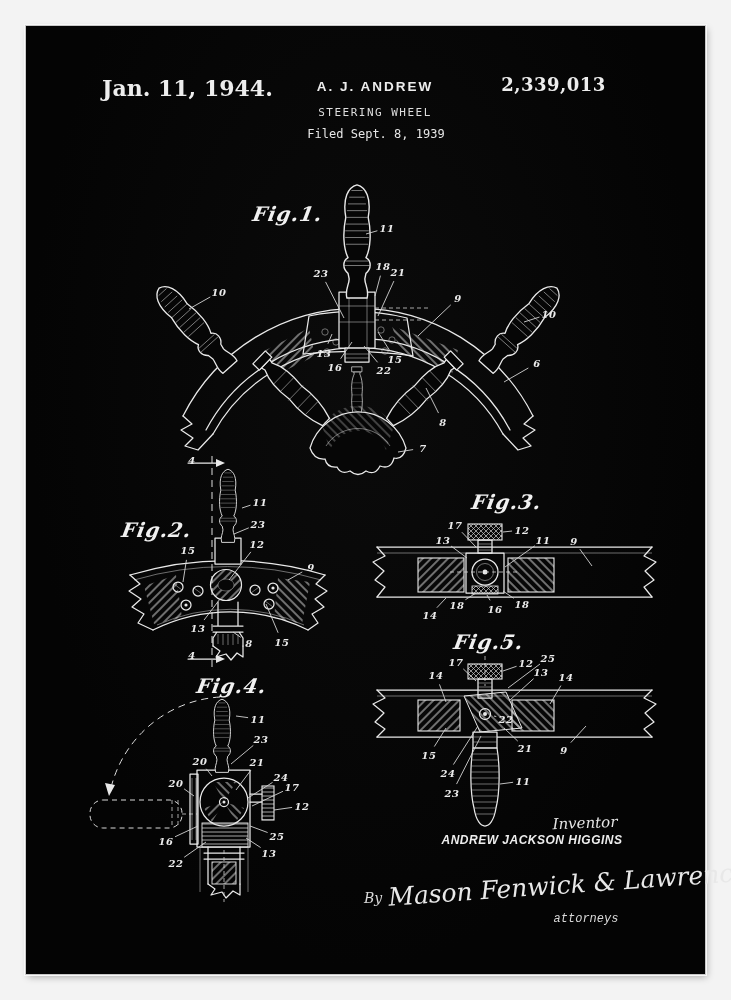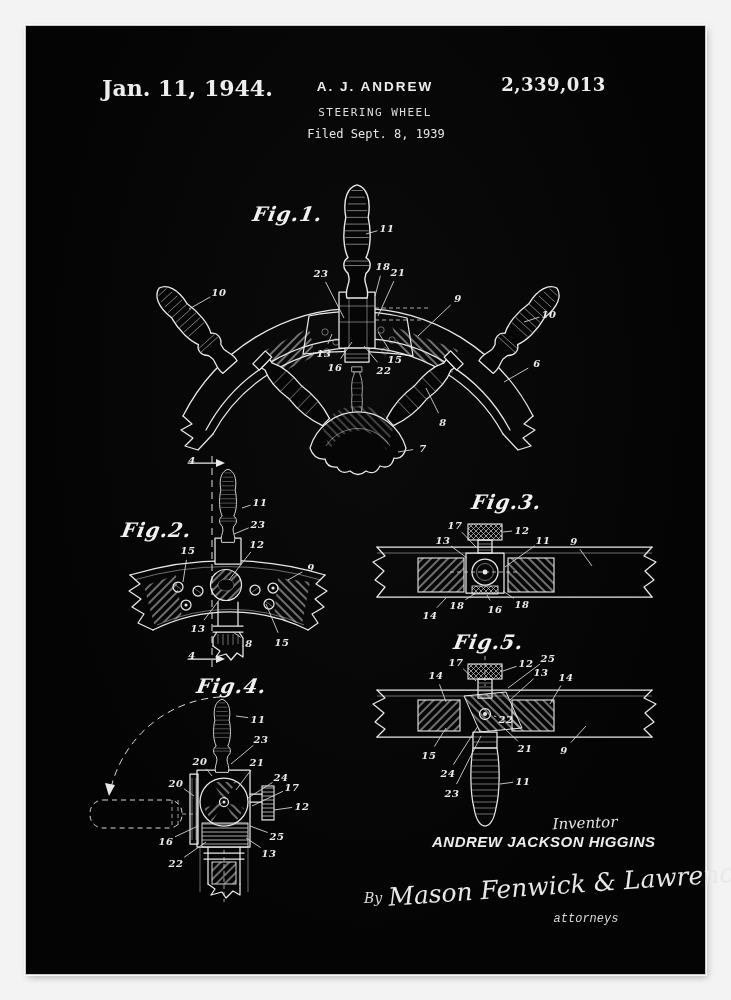--- a/index.html
+++ b/index.html
@@ -20,21 +20,21 @@
           font-size:12px;color:#e6e6e6;}
   .art,.leaders,.overlay{position:absolute;left:0;top:0;width:679px;height:948px;}
   .leaders line{stroke:#d4d4d4;stroke-width:.9;}
   .figlabel{position:absolute;font-family:"DejaVu Serif",serif;font-style:italic;font-weight:700;
             font-size:20px;color:#f1f1f1;letter-spacing:1px;transform:skewX(-10deg);}
   .callout{position:absolute;transform:translate(-50%,-50%);font-family:"DejaVu Serif",serif;
            font-style:italic;font-weight:700;font-size:10px;color:#ebebeb;letter-spacing:.5px;}
   .inventor-caption{left:509px;top:788px;width:100px;font-family:"DejaVu Serif",serif;
                     font-style:italic;font-size:15px;color:#e6e6e6;transform:rotate(-2deg);}
   .inventor-name{left:406px;top:807px;width:200px;font-family:"Liberation Sans",sans-serif;
-                 font-weight:bold;font-style:italic;font-size:15px;letter-spacing:.5px;}
+                 font-weight:bold;font-style:italic;font-size:12px;letter-spacing:.5px;}
   .sig-by{left:338px;top:864px;font-family:"DejaVu Serif",serif;font-style:italic;font-size:14px;color:#d9d9d9;}
   .signature{left:362px;top:848px;width:250px;font-family:"DejaVu Serif",serif;font-style:italic;
              font-size:25px;color:#e8e8e8;transform:rotate(-4deg);}
   .attorneys{left:520px;top:886px;width:80px;font-family:Liberation Mono, monospace;font-style:italic;
              font-size:12px;color:#d9d9d9;}
   
   .art .ink{stroke:#e9e9e9;stroke-width:1.25;fill:none;stroke-linecap:round;stroke-linejoin:round;}
   .art .fd{fill:#060606;}
   .art .thin{stroke:#c2c2c2;stroke-width:.55;fill:none;}
   .art .dash{stroke:#dedede;stroke-width:1;fill:none;stroke-dasharray:7 5;}

